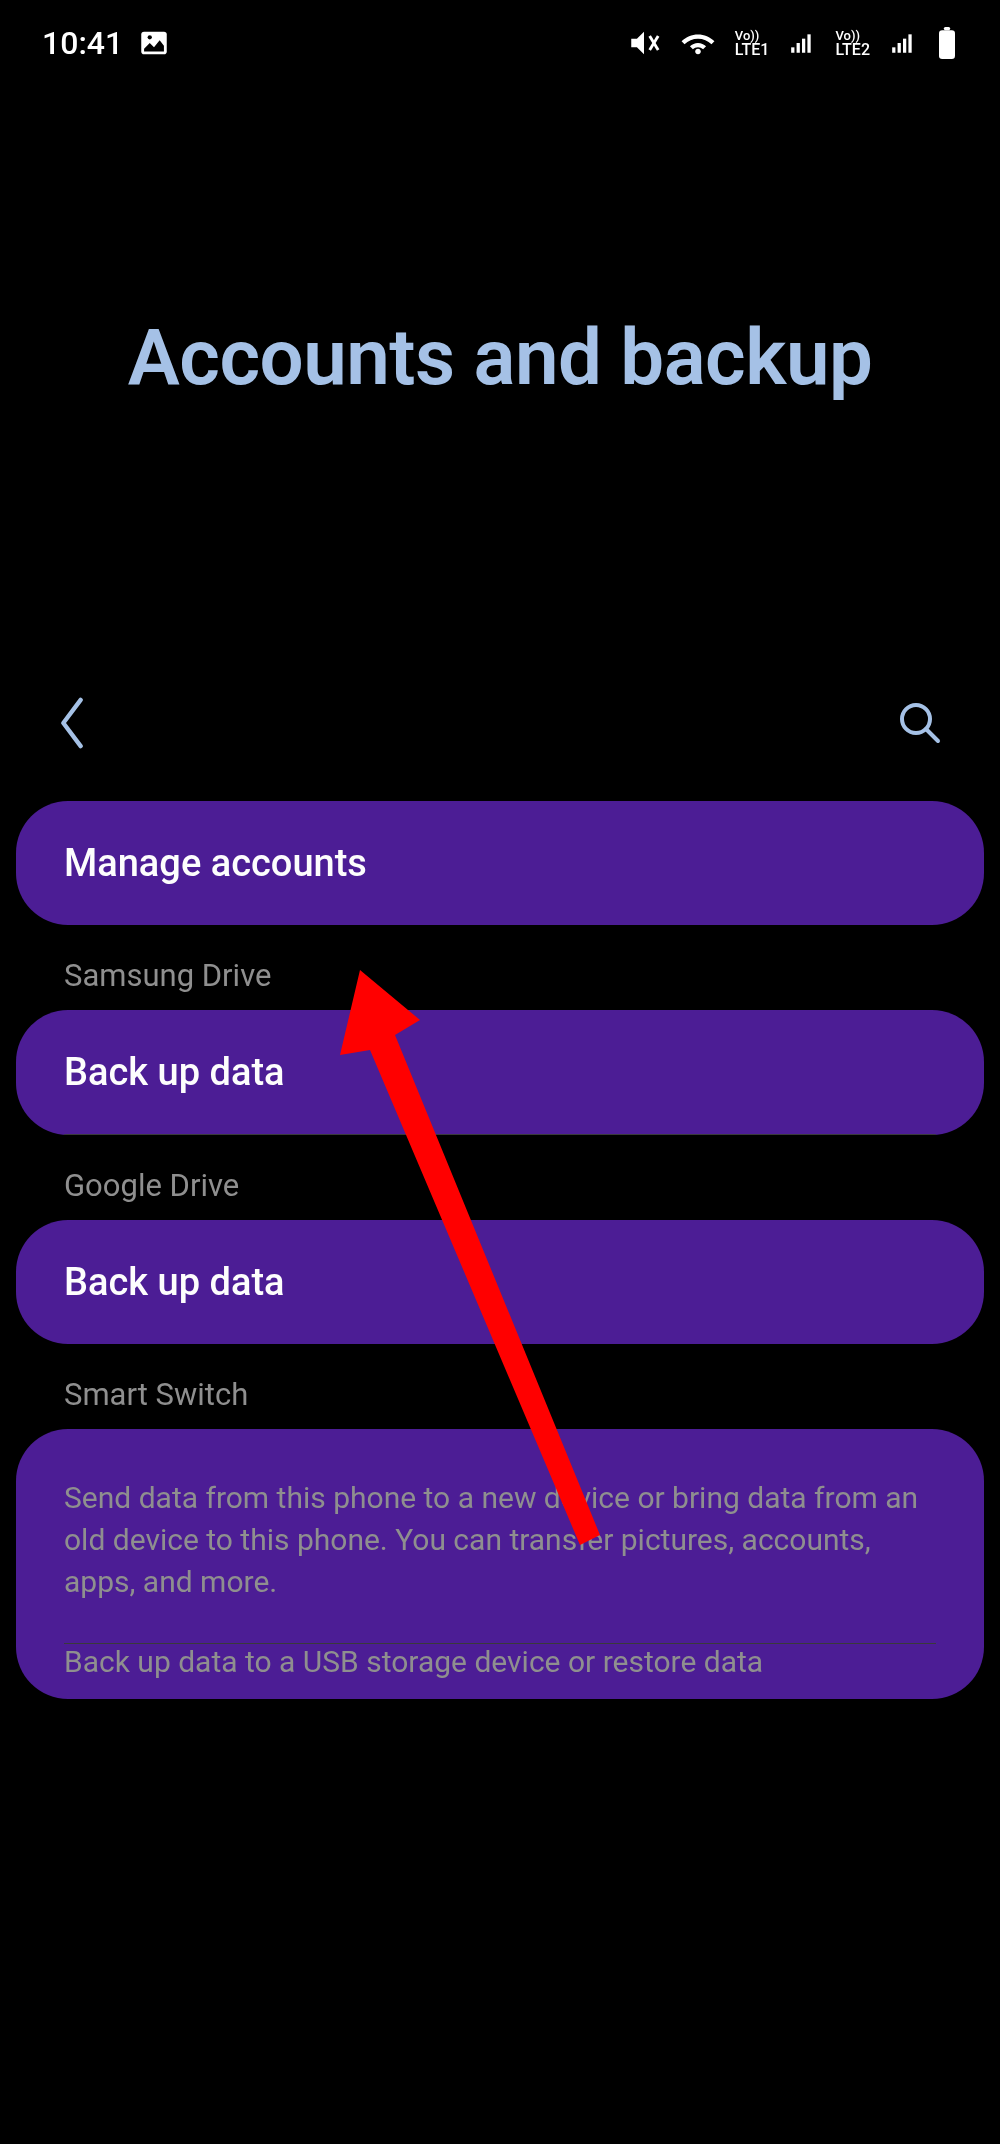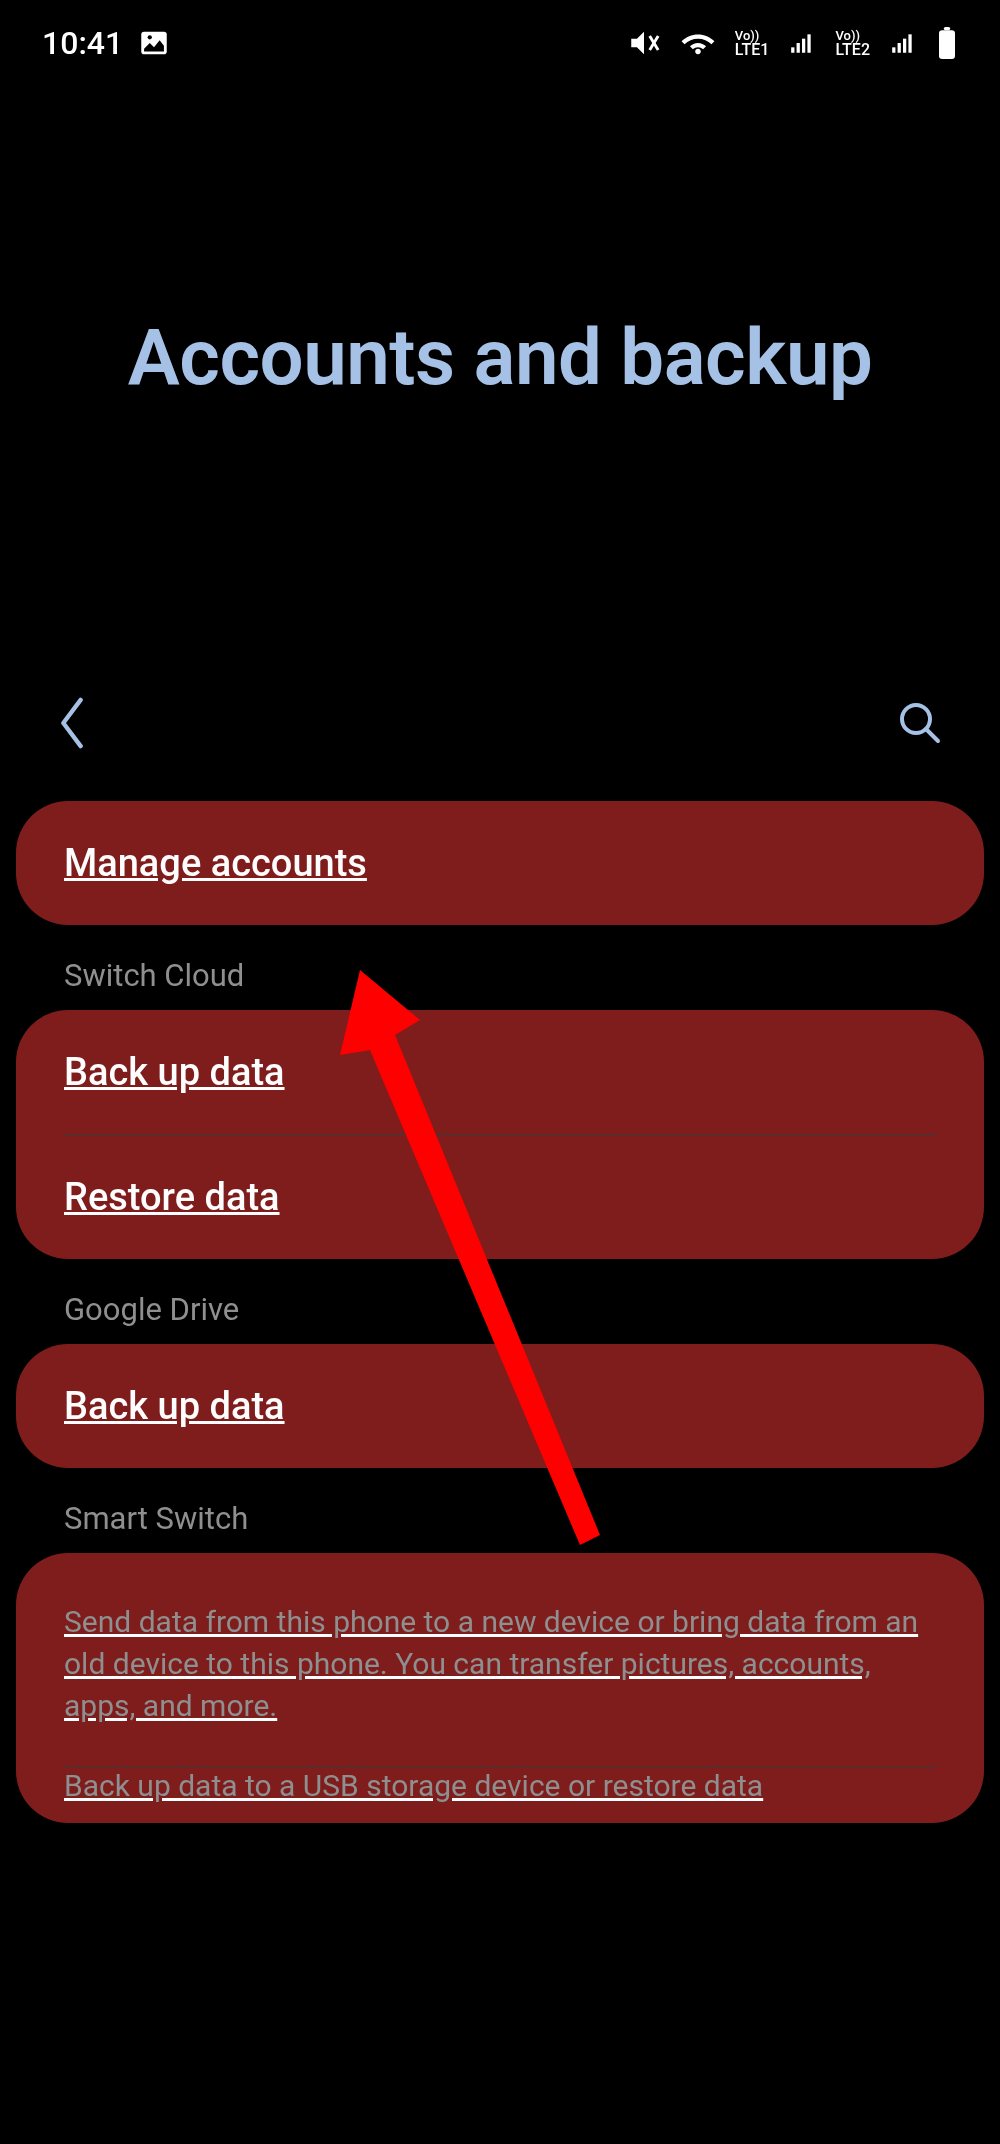--- a/index.html
+++ b/index.html
@@ -63,25 +63,24 @@
     }
     .section-header {
       color: #8f8f8f;
       font-size: 31px;
       font-weight: 400;
       padding: 0 64px;
       margin-top: 32px;
       margin-bottom: 16px;
     }
     .card {
-      background: #7f1d1d;
+      background: #4c1d95;
       border-radius: 52px;
       margin: 0 16px;
       overflow: hidden;
-      text-decoration: underline;
     }
     .list-item {
       padding: 40px 48px;
       cursor: pointer;
     }
     .list-item-title {
       font-size: 38px;
       font-weight: 500;
       color: #fdfdfd;
     }
@@ -182,29 +181,26 @@
     </svg>
   </div>
 </div>
 
 <div class="card">
   <div class="list-item">
     <div class="list-item-title">Manage accounts</div>
   </div>
 </div>
 
-<div class="section-header">Switch Cloud</div>
+<div class="section-header">Samsung Drive</div>
 <div class="card">
   <div class="list-item">
     <div class="list-item-title">Back up data</div>
   </div>
   <div class="divider"></div>
-  <div class="list-item">
-    <div class="list-item-title">Restore data</div>
-  </div>
 </div>
 
 <div class="section-header">Google Drive</div>
 <div class="card">
   <div class="list-item">
     <div class="list-item-title">Back up data</div>
   </div>
 </div>
 
 <div class="section-header">Smart Switch</div>

